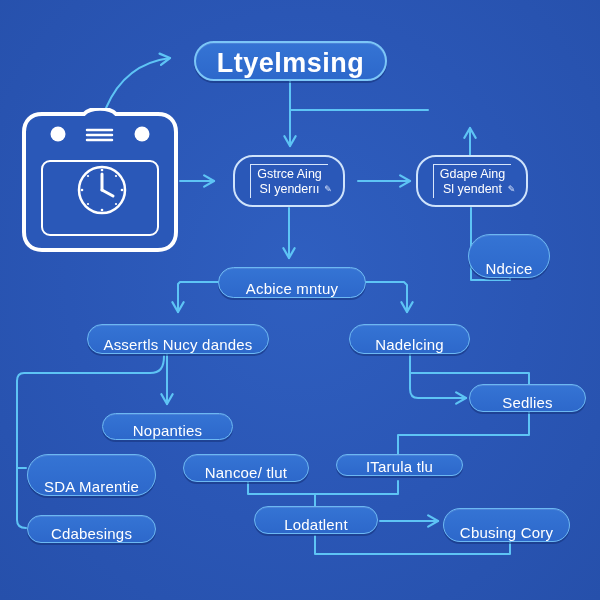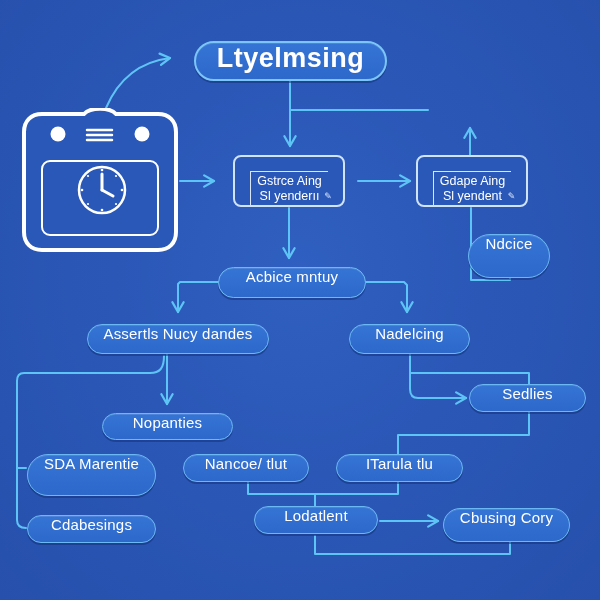--- a/index.html
+++ b/index.html
@@ -12,32 +12,32 @@
   .canvas { position: absolute; left: 0; top: 0; width: 600px; height: 600px; }
   svg.wires { position: absolute; left: 0; top: 0; width: 600px; height: 600px; }
   .wire { fill: none; stroke: #5ec4f5; stroke-width: 2; stroke-linecap: round; stroke-linejoin: round; }
   .pill {
     position: absolute; box-sizing: border-box;
     border: 1.5px solid #6cb8f2;
     border-radius: 999px;
     background: linear-gradient(180deg, #3574d4 0%, #2d68cb 100%);
     box-shadow: 0 2px 0 rgba(20,50,120,0.55), inset 0 1px 0 rgba(255,255,255,0.12);
     color: #ffffff;
-    display: flex; align-items: flex-start; justify-content: center;
+    display: flex; align-items: flex-end; justify-content: center;
     font-size: 15px; letter-spacing: 0.2px; white-space: nowrap;
   }
   .pill.title {
     font-size: 27px; font-weight: bold; letter-spacing: 0.5px;
     border-color: #7cc6f7; border-width: 2px;
   }
   .card {
     position: absolute; box-sizing: border-box;
-    border: 2px solid #cfe3fb; border-radius: 8px;
+    border: 2px solid #cfe3fb; border-radius: 20px;
     background: #2a58b8;
-    display: flex; align-items: flex-end; justify-content: center;
+    display: flex; align-items: center; justify-content: center;
   }
   .card .inner {
     border: 1.5px solid #d7e6fb; border-right: none; border-bottom: none;
     padding: 2px 6px 1px 6px; color: #ffffff; font-size: 12.5px; line-height: 15px;
     text-align: center; position: relative;
   }
   .card .inner .pen {
     position: absolute; right: -4px; bottom: 1px; font-size: 9px; color: #dfeaff;
   }
   .device { position: absolute; left: 22px; top: 108px; width: 156px; height: 144px; }
@@ -157,21 +157,21 @@
   </div>
   <div class="pill" style="left:102px; top:413px; width:131px; height:27px;">
     <span>Nopanties</span>
   </div>
   <div class="pill" style="left:27px; top:454px; width:129px; height:42px;">
     <span>SDA Marentie</span>
   </div>
   <div class="pill" style="left:183px; top:454px; width:126px; height:28px;">
     <span>Nancoe/ tlut</span>
   </div>
-  <div class="pill" style="left:336px; top:454px; width:127px; height:28px;">
+  <div class="pill" style="left:336px; top:454px; width:127px; height:22px;">
     <span>ITarula tlu</span>
   </div>
   <div class="pill" style="left:27px; top:515px; width:129px; height:28px;">
     <span>Cdabesings</span>
   </div>
   <div class="pill" style="left:254px; top:506px; width:124px; height:28px;">
     <span>Lodatlent</span>
   </div>
   <div class="pill" style="left:443px; top:508px; width:127px; height:34px;">
     <span>Cbusing Cory</span>

